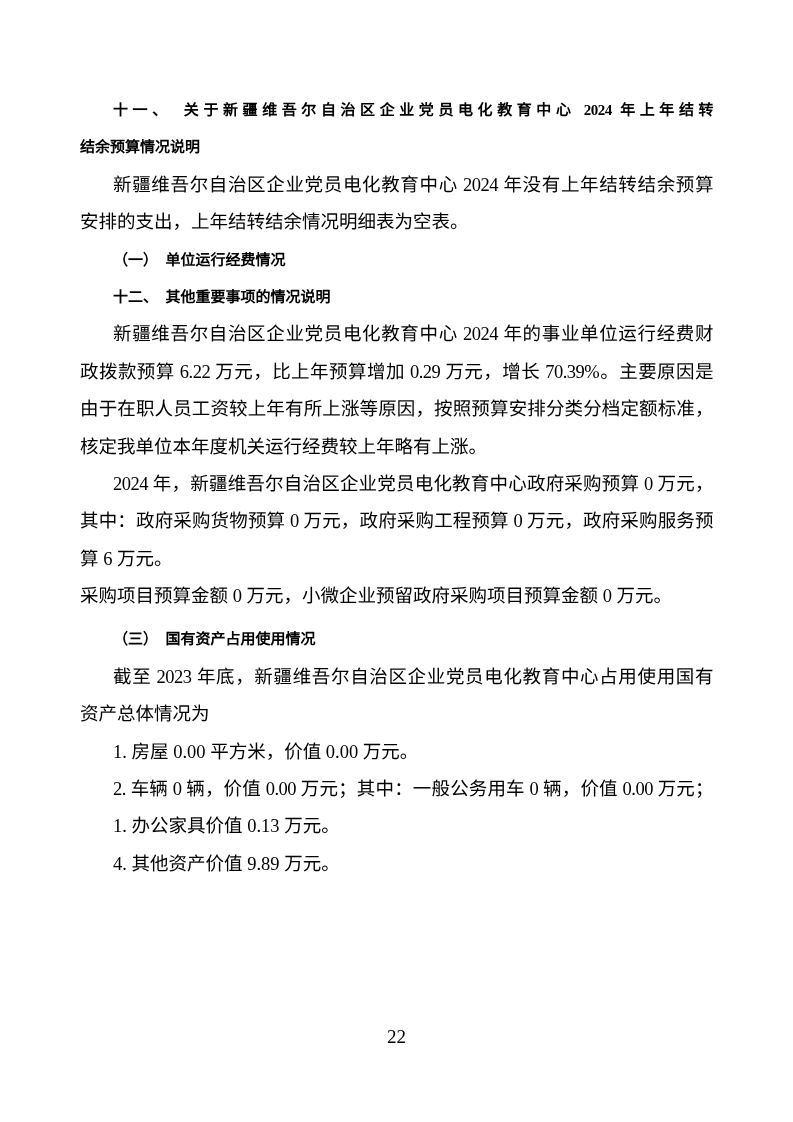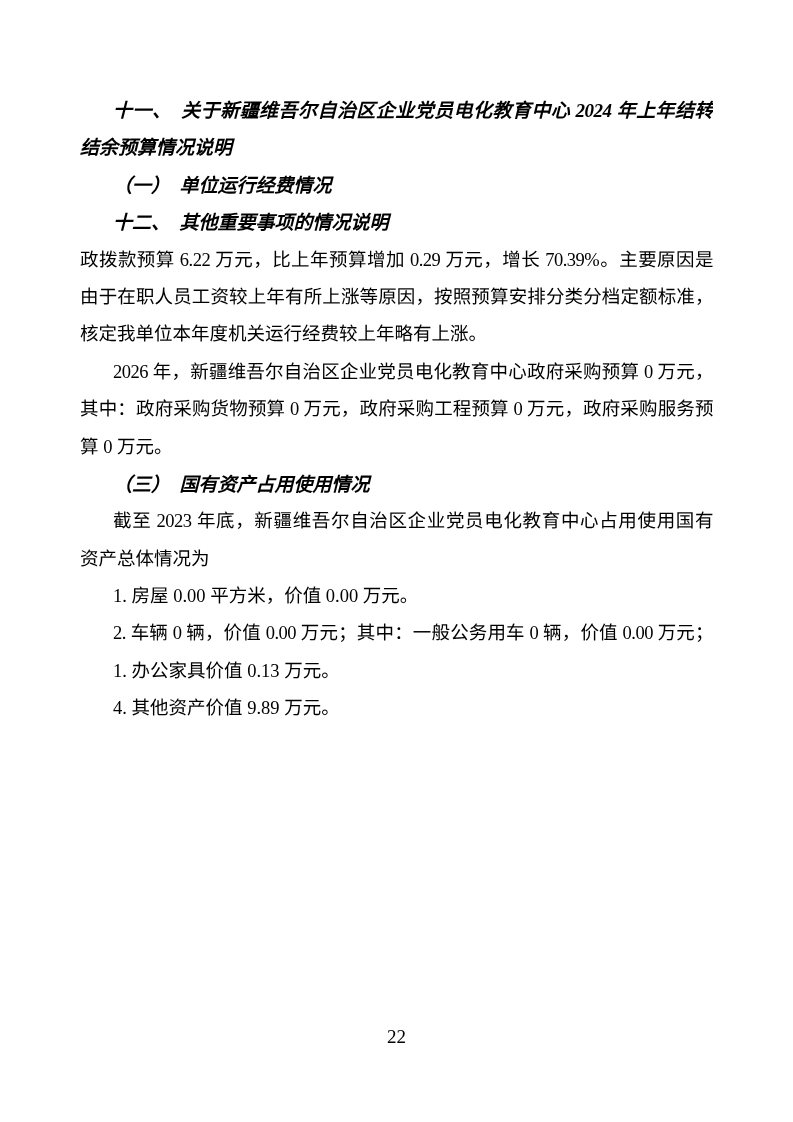--- a/index.html
+++ b/index.html
@@ -40,55 +40,59 @@
     content: "";
     display: inline-block;
     width: 100%;
     height: 0;
   }
   .indent {
     padding-left: 33px;
   }
   .h {
     font-weight: 700;
-    font-size: 19px;
-    font-style: italic;
+    font-size: 15px;
   }
   .gap-before {
+    margin-top: 6px;
   }
   .pagenum {
     position: absolute;
     top: 1026px;
     left: 0;
     width: 100%;
     text-align: center;
     font-size: 19px;
     color: #000000;
   }
 </style>
 </head>
 <body>
 
 <div class="page">
   <div class="content">
 
     <div class="line h just indent">十一、　关于新疆维吾尔自治区企业党员电化教育中心 2024 年上年结转</div>
     <div class="line h">结余预算情况说明</div>
 
+    <div class="line just indent">新疆维吾尔自治区企业党员电化教育中心 2024 年没有上年结转结余预算</div>
+    <div class="line">安排的支出，上年结转结余情况明细表为空表。</div>
 
     <div class="line h indent">（一） 单位运行经费情况</div>
 
     <div class="line h indent">十二、　其他重要事项的情况说明</div>
+    <div class="line just indent">新疆维吾尔自治区企业党员电化教育中心 2024 年的事业单位运行经费财</div>
     <div class="line just">政拨款预算 6.22 万元，比上年预算增加 0.29 万元，增长 70.39%。主要原因是</div>
     <div class="line just">由于在职人员工资较上年有所上涨等原因，按照预算安排分类分档定额标准，</div>
     <div class="line">核定我单位本年度机关运行经费较上年略有上涨。</div>
 
-    <div class="line just indent">2026 年，新疆维吾尔自治区企业党员电化教育中心政府采购预算 0 万元，</div>
+    <div class="line just indent">2024 年，新疆维吾尔自治区企业党员电化教育中心政府采购预算 0 万元，</div>
     <div class="line just">其中：政府采购货物预算 0 万元，政府采购工程预算 0 万元，政府采购服务预</div>
-    <div class="line">算 0 万元。</div>
+    <div class="line">算 6 万元。</div>
+    <div class="line">采购项目预算金额 0 万元，小微企业预留政府采购项目预算金额 0 万元。</div>
 
     <div class="line h indent gap-before">（三） 国有资产占用使用情况</div>
     <div class="line just indent">截至 2023 年底，新疆维吾尔自治区企业党员电化教育中心占用使用国有</div>
     <div class="line">资产总体情况为</div>
 
     <div class="line indent">1. 房屋 0.00 平方米，价值 0.00 万元。</div>
     <div class="line just indent">2. 车辆 0 辆，价值 0.00 万元；其中：一般公务用车 0 辆，价值 0.00 万元；</div>
     <div class="line indent">1. 办公家具价值 0.13 万元。</div>
     <div class="line indent">4. 其他资产价值 9.89 万元。</div>
 

